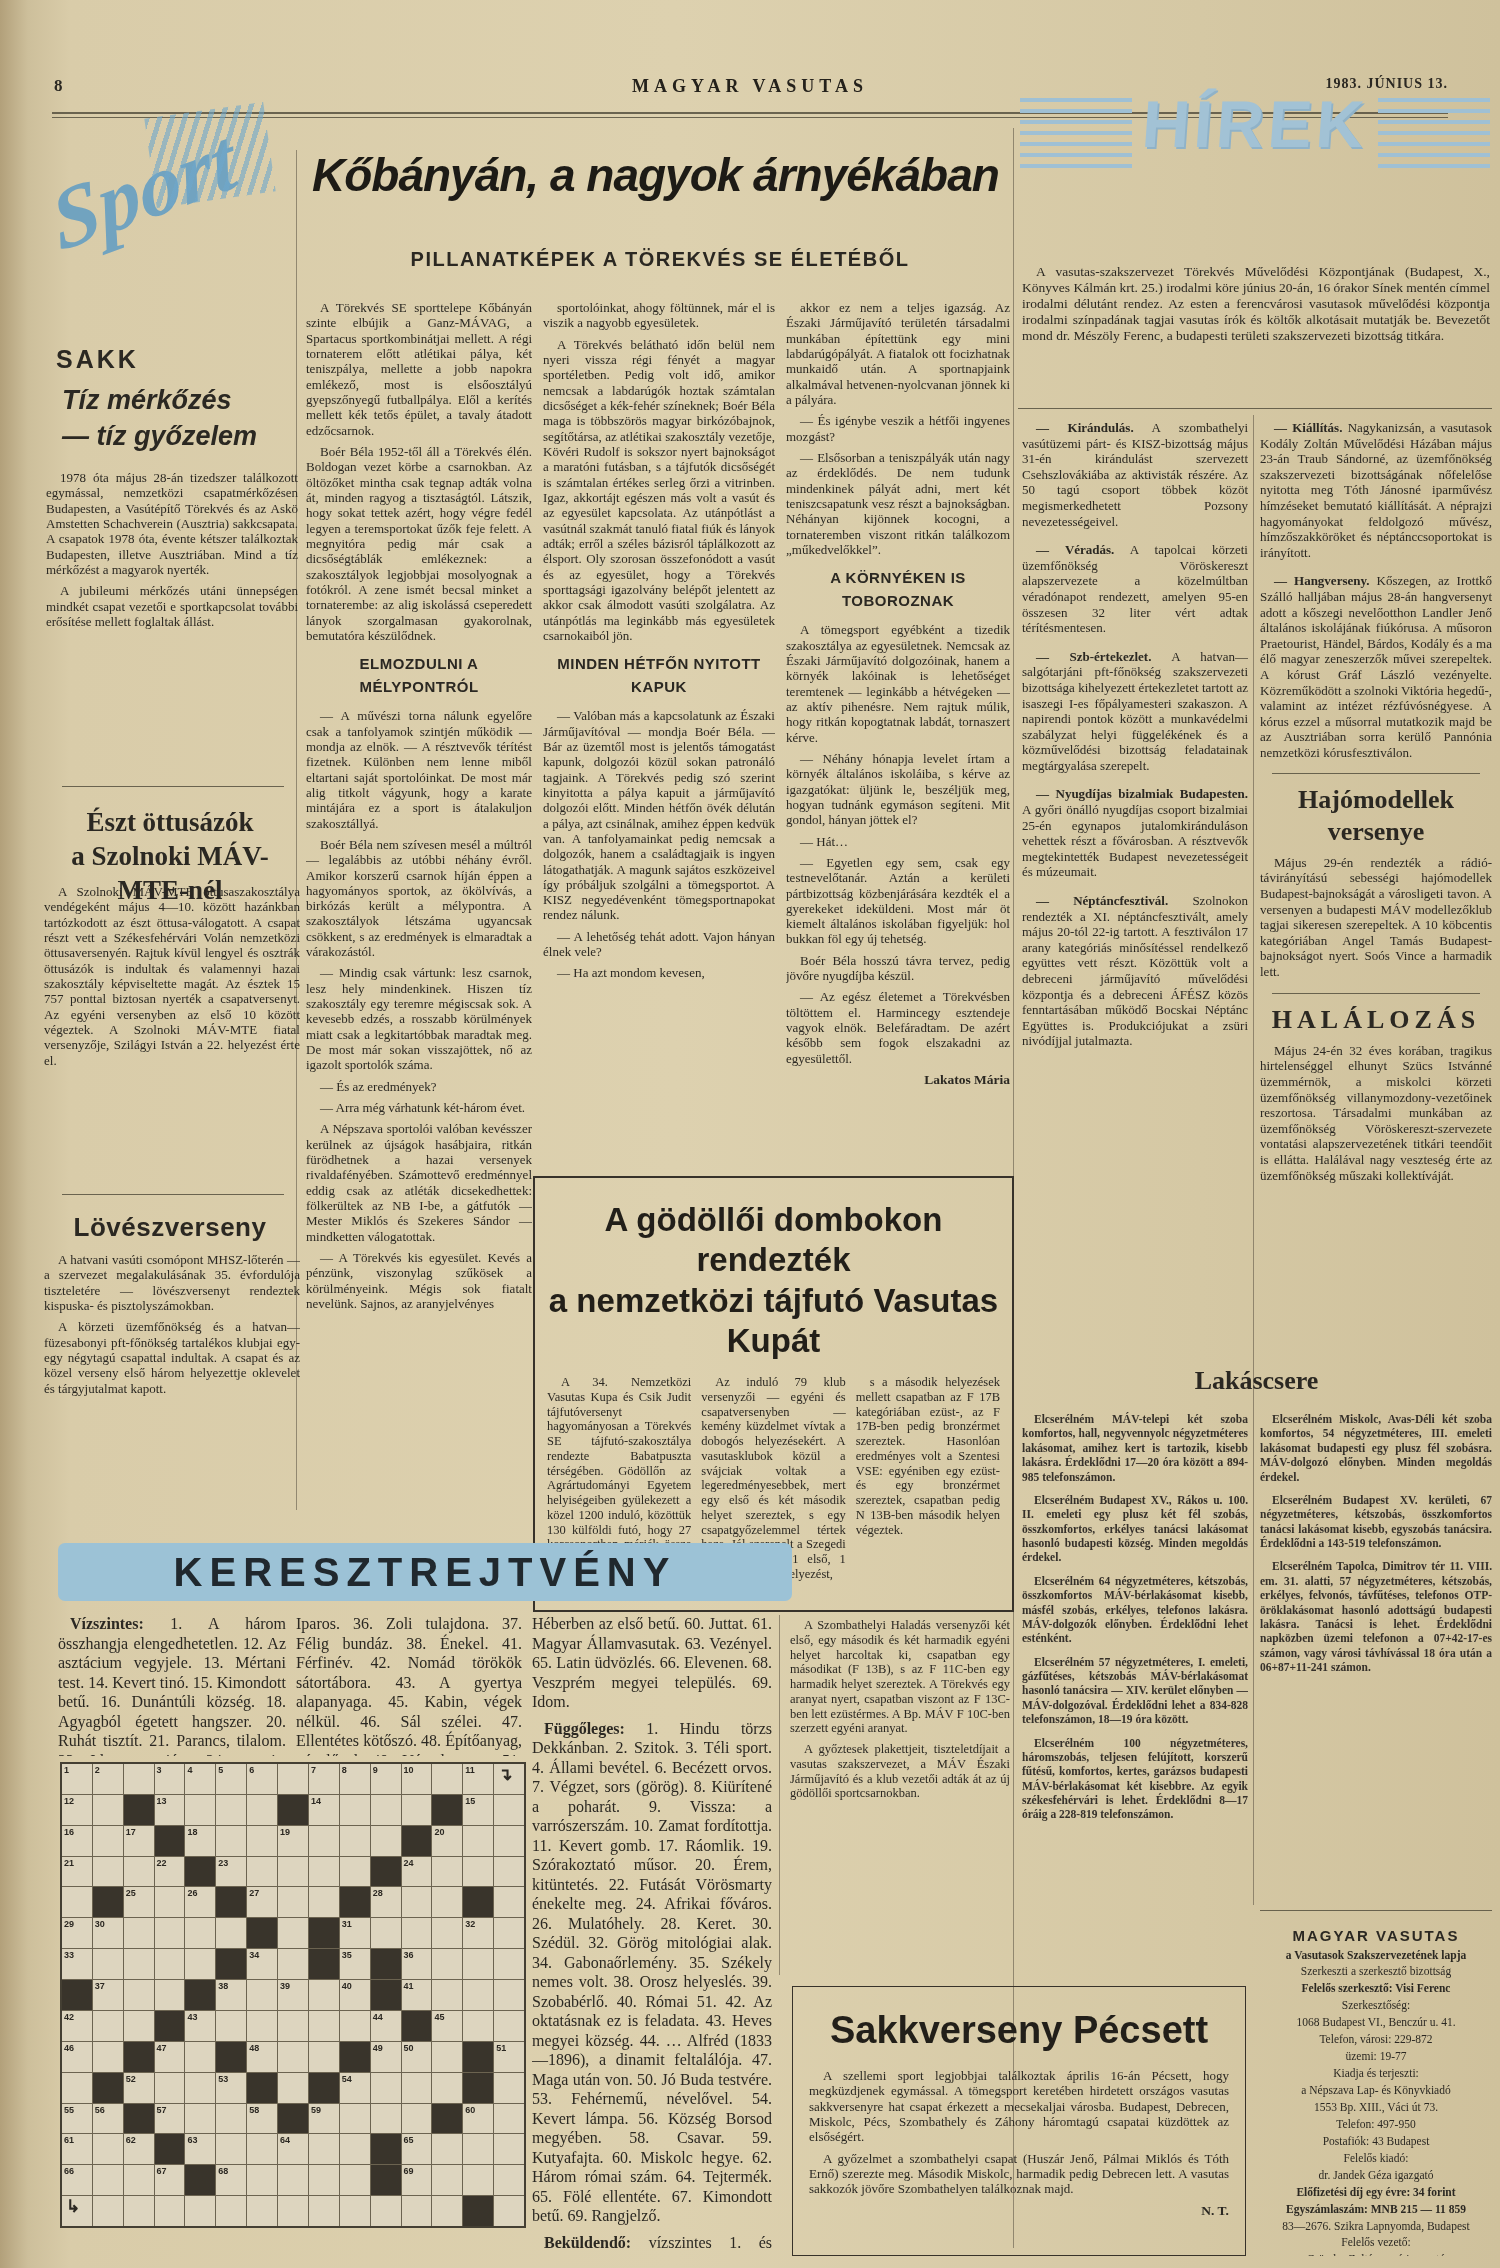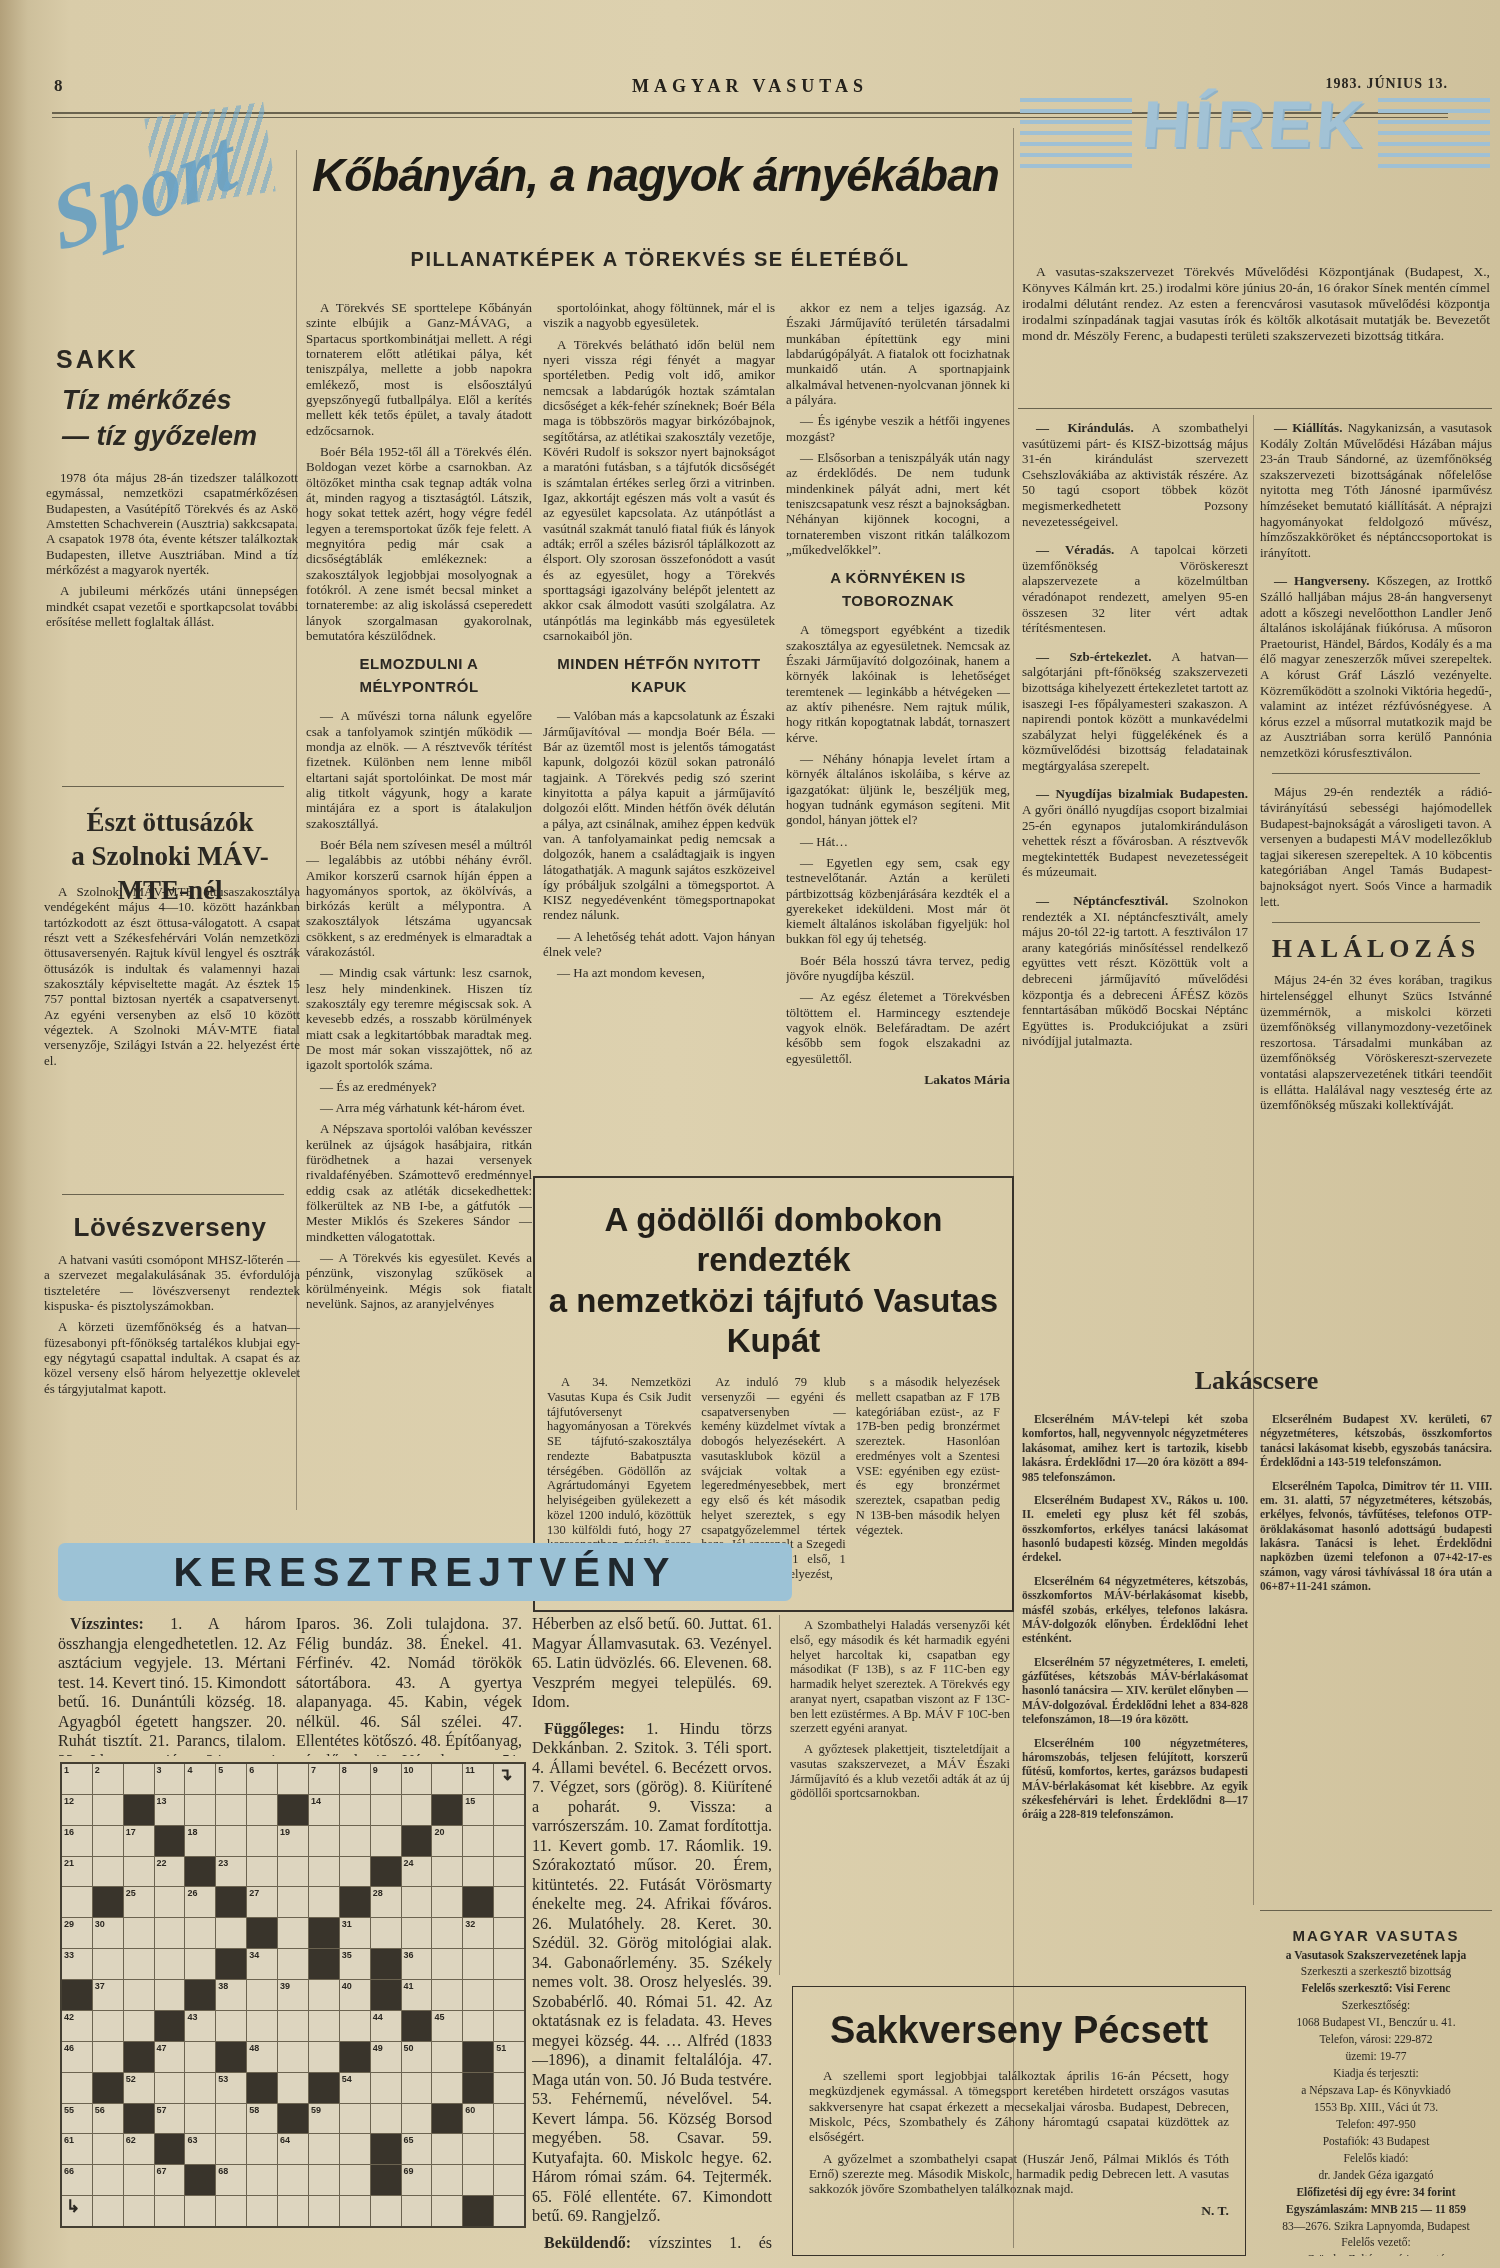--- a/index.html
+++ b/index.html
@@ -196,35 +196,37 @@
     <p class="news-item"><span class="lead">— Véradás.</span> <span>A tapolcai körzeti üzemfőnökség Vöröskereszt alapszervezete a közelmúltban véradónapot rendezett, amelyen 95-en összesen 32 liter vért adtak térítésmentesen.</span></p>
     <p class="news-item"><span class="lead">— Szb-értekezlet.</span> <span>A hatvan—salgótarjáni pft-főnökség szakszervezeti bizottsága kihelyezett értekezletet tartott az isaszegi I-es főpályamesteri szakaszon. A napirendi pontok között a munkavédelmi szabályzat helyi függelékének és a közművelődési bizottság feladatainak megtárgyalása szerepelt.</span></p>
     <p class="news-item"><span class="lead">— Nyugdíjas bizalmiak Budapesten.</span> <span>A győri önálló nyugdíjas csoport bizalmiai 25-én egynapos jutalomkiránduláson vehettek részt a fővárosban. A résztvevők megtekintették Budapest nevezetességeit és múzeumait.</span></p>
     <p class="news-item"><span class="lead">— Néptáncfesztivál.</span> <span>Szolnokon rendezték a XI. néptáncfesztivált, amely május 20-tól 22-ig tartott. A fesztiválon 17 arany kategóriás minősítéssel rendelkező együttes vett részt. Közöttük volt a debreceni járműjavító művelődési központja és a debreceni ÁFÉSZ közös fenntartásában működő Bocskai Néptánc Együttes is. Produkciójukat a zsüri nivódíjjal jutalmazta.</span></p>
   </div>
 
   <div class="news-col" style="left:1260px;top:420px;width:232px;height:935px;">
     <p class="news-item"><span class="lead">— Kiállítás.</span> <span>Nagykanizsán, a vasutasok Kodály Zoltán Művelődési Házában május 23-án Traub Sándorné, az üzemfőnökség szakszervezeti bizottságának nőfelelőse nyitotta meg Tóth Jánosné iparművész hímzéseket bemutató kiállítását. A néprajzi hagyományokat feldolgozó művész, hímzőszakköröket és néptánccsoportokat is irányított.</span></p>
     <p class="news-item"><span class="lead">— Hangverseny.</span> <span>Kőszegen, az Irottkő Szálló halljában május 28-án hangversenyt adott a kőszegi nevelőotthon Landler Jenő általános iskolájának fiúkórusa. A műsoron Praetourist, Händel, Bárdos, Kodály és a ma élő magyar zeneszerzők művei szerepeltek. A kórust Gráf László vezényelte. Közreműködött a szolnoki Viktória hegedű-, valamint az intézet rézfúvósnégyese. A kórus ezzel a műsorral mutatkozik majd be az Ausztriában sorra kerülő Pannónia nemzetközi kórusfesztiválon.</span></p>
     <hr class="mini-rule">
+    <div class="sec-head-serif">Hajómodellek versenye</div>
     <p class="news-item" style="margin-top:8px;"><span>Május 29-én rendezték a rádió-távirányítású sebességi hajómodellek Budapest-bajnokságát a városligeti tavon. A versenyen a budapesti MÁV modellezőklub tagjai sikeresen szerepeltek. A 10 köbcentis kategóriában Angel Tamás Budapest-bajnokságot nyert. Soós Vince a harmadik lett.</span></p>
     <hr class="mini-rule">
     <div class="sec-head-serif halalozas">HALÁLOZÁS</div>
     <p class="news-item" style="margin-top:8px;"><span>Május 24-én 32 éves korában, tragikus hirtelenséggel elhunyt Szücs Istvánné üzemmérnök, a miskolci körzeti üzemfőnökség villanymozdony-vezetőinek reszortosa. Társadalmi munkában az üzemfőnökség Vöröskereszt-szervezete vontatási alapszervezetének titkári teendőit is ellátta. Halálával nagy veszteség érte az üzemfőnökség műszaki kollektíváját.</span></p>
   </div>
 
   <div class="abs sec-head-serif" style="left:1013px;top:1366px;width:487px;">Lakáscsere</div>
   <div class="abs" style="left:1022px;top:1412px;width:226px;height:562px;overflow:hidden;">
     <p class="classified"><span class="lead">Elcserélném</span> <span>MÁV-telepi két szoba komfortos, hall, negyvennyolc négyzetméteres lakásomat, amihez kert is tartozik, kisebb lakásra. Érdeklődni 17—20 óra között a 894-985 telefonszámon.</span></p>
     <p class="classified"><span class="lead">Elcserélném</span> <span>Budapest XV., Rákos u. 100. II. emeleti egy plusz két fél szobás, összkomfortos, erkélyes tanácsi lakásomat hasonló budapesti község. Minden megoldás érdekel.</span></p>
     <p class="classified"><span class="lead">Elcserélném</span> <span>64 négyzetméteres, kétszobás, összkomfortos MÁV-bérlakásomat kisebb, másfél szobás, erkélyes, telefonos lakásra. MÁV-dolgozók előnyben. Érdeklődni lehet esténként.</span></p>
     <p class="classified"><span class="lead">Elcserélném</span> <span>57 négyzetméteres, I. emeleti, gázfűtéses, kétszobás MÁV-bérlakásomat hasonló tanácsira — XIV. kerület előnyben — MÁV-dolgozóval. Érdeklődni lehet a 834-828 telefonszámon, 18—19 óra között.</span></p>
     <p class="classified"><span class="lead">Elcserélném</span> <span>100 négyzetméteres, háromszobás, teljesen felújított, korszerű fűtésű, komfortos, kertes, garázsos budapesti MÁV-bérlakásomat két kisebbre. Az egyik székesfehérvári is lehet. Érdeklődni 8—17 óráig a 228-819 telefonszámon.</span></p>
   </div>
   <div class="abs" style="left:1260px;top:1412px;width:232px;height:490px;overflow:hidden;">
+    <p class="classified"><span class="lead">Elcserélném</span> <span>Miskolc, Avas-Déli két szoba komfortos, 54 négyzetméteres, III. emeleti lakásomat budapesti egy plusz fél szobásra. MÁV-dolgozó előnyben. Minden megoldás érdekel.</span></p>
     <p class="classified"><span class="lead">Elcserélném</span> <span>Budapest XV. kerületi, 67 négyzetméteres, kétszobás, összkomfortos tanácsi lakásomat kisebb, egyszobás tanácsira. Érdeklődni a 143-519 telefonszámon.</span></p>
     <p class="classified"><span class="lead">Elcserélném</span> <span>Tapolca, Dimitrov tér 11. VIII. em. 31. alatti, 57 négyzetméteres, kétszobás, erkélyes, felvonós, távfűtéses, telefonos OTP-öröklakásomat hasonló adottságú budapesti lakásra. Tanácsi is lehet. Érdeklődni napközben üzemi telefonon a 07+42-17-es számon, vagy városi távhívással 18 óra után a 06+87+11-241 számon.</span></p>
   </div>
 
   <div class="hrule" style="left:1260px;top:1910px;width:232px;"></div>
   <div class="imprint" style="left:1258px;top:1926px;width:236px;height:330px;">
     <div class="imp-title">MAGYAR VASUTAS</div>
     <div class="imp-b">a Vasutasok Szakszervezetének lapja</div>
     <div>Szerkeszti a szerkesztő bizottság</div>
     <div class="imp-b">Felelős szerkesztő: Visi Ferenc</div>

